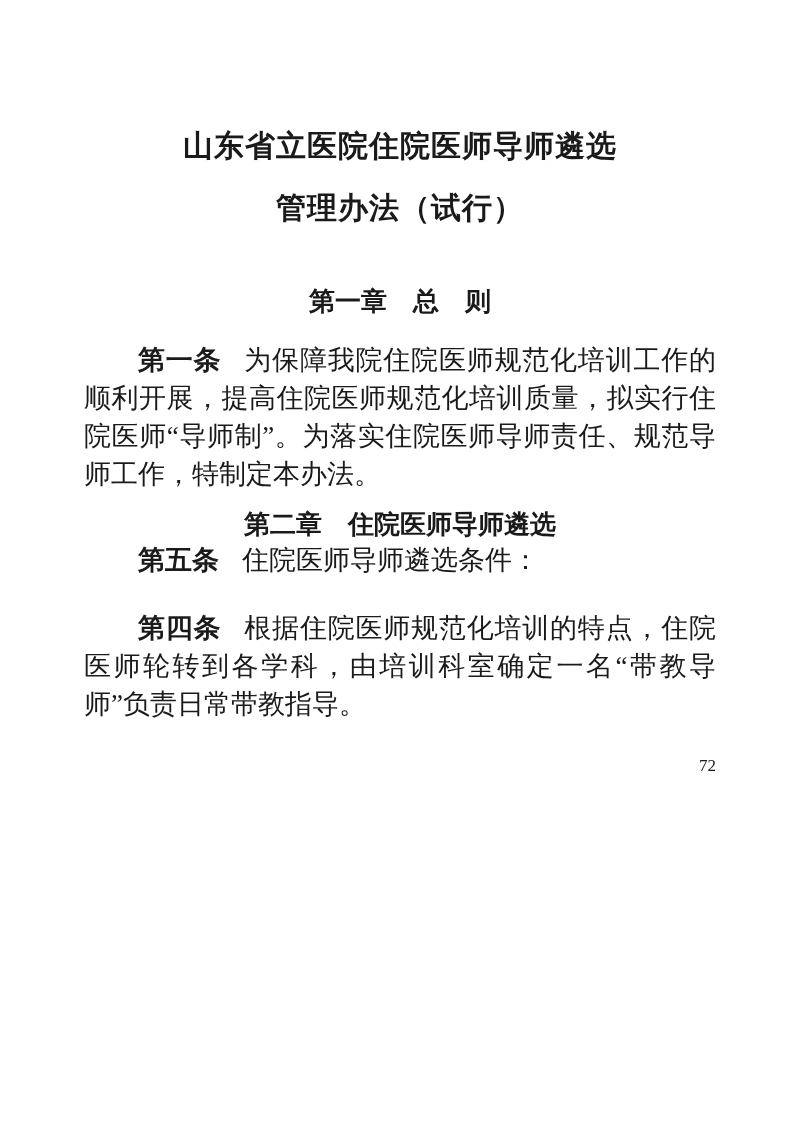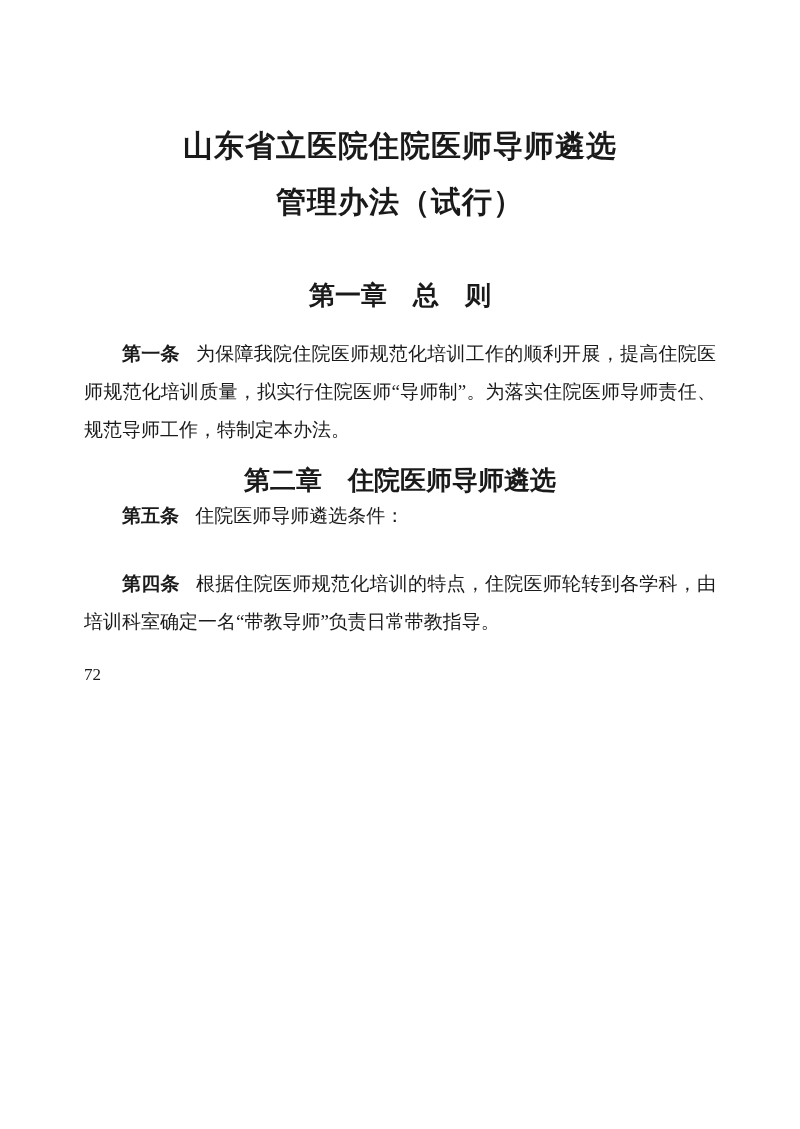--- a/index.html
+++ b/index.html
@@ -23,47 +23,47 @@
   }
   .doc-title {
     margin: 0;
     font-size: 30px;
     font-weight: 700;
     line-height: 38px;
     text-align: center;
     letter-spacing: 1px;
   }
   .doc-title.line1 { margin-top: 127px; }
-  .doc-title.line2 { margin-top: 18px; text-align: center; }
+  .doc-title.line2 { margin-top: 24px; text-align: center; }
   .chapter-heading {
     margin: 0;
     font-family: "Liberation Sans", "DejaVu Sans", sans-serif;
     font-size: 26px;
     font-weight: 700;
     line-height: 34px;
     text-align: center;
   }
   .chapter-heading.ch1 { margin-top: 57px; text-align: center; }
   .chapter-heading.ch2 { margin-top: 14px; }
   .body-para {
     margin: 0 0 4px 0;
-    font-size: 19px;
+    font-size: 27px;
     line-height: 38px;
     text-align: justify;
     text-indent: 2em;
   }
   .body-para.first-after-heading { margin-top: 23px; }
   .body-para.first-after-ch2 { margin-top: 30px; }
   .article-label {
     font-weight: 700;
     margin-right: 0.85em;
   }
   .page-footer {
-    margin-top: 24px;
-    text-align: left;
+    margin-top: 33px;
+    text-align: right;
     font-size: 17px;
     line-height: 20px;
   }
 </style>
 </head>
 <body>
 
 <div class="page">
   <div class="content">
 

